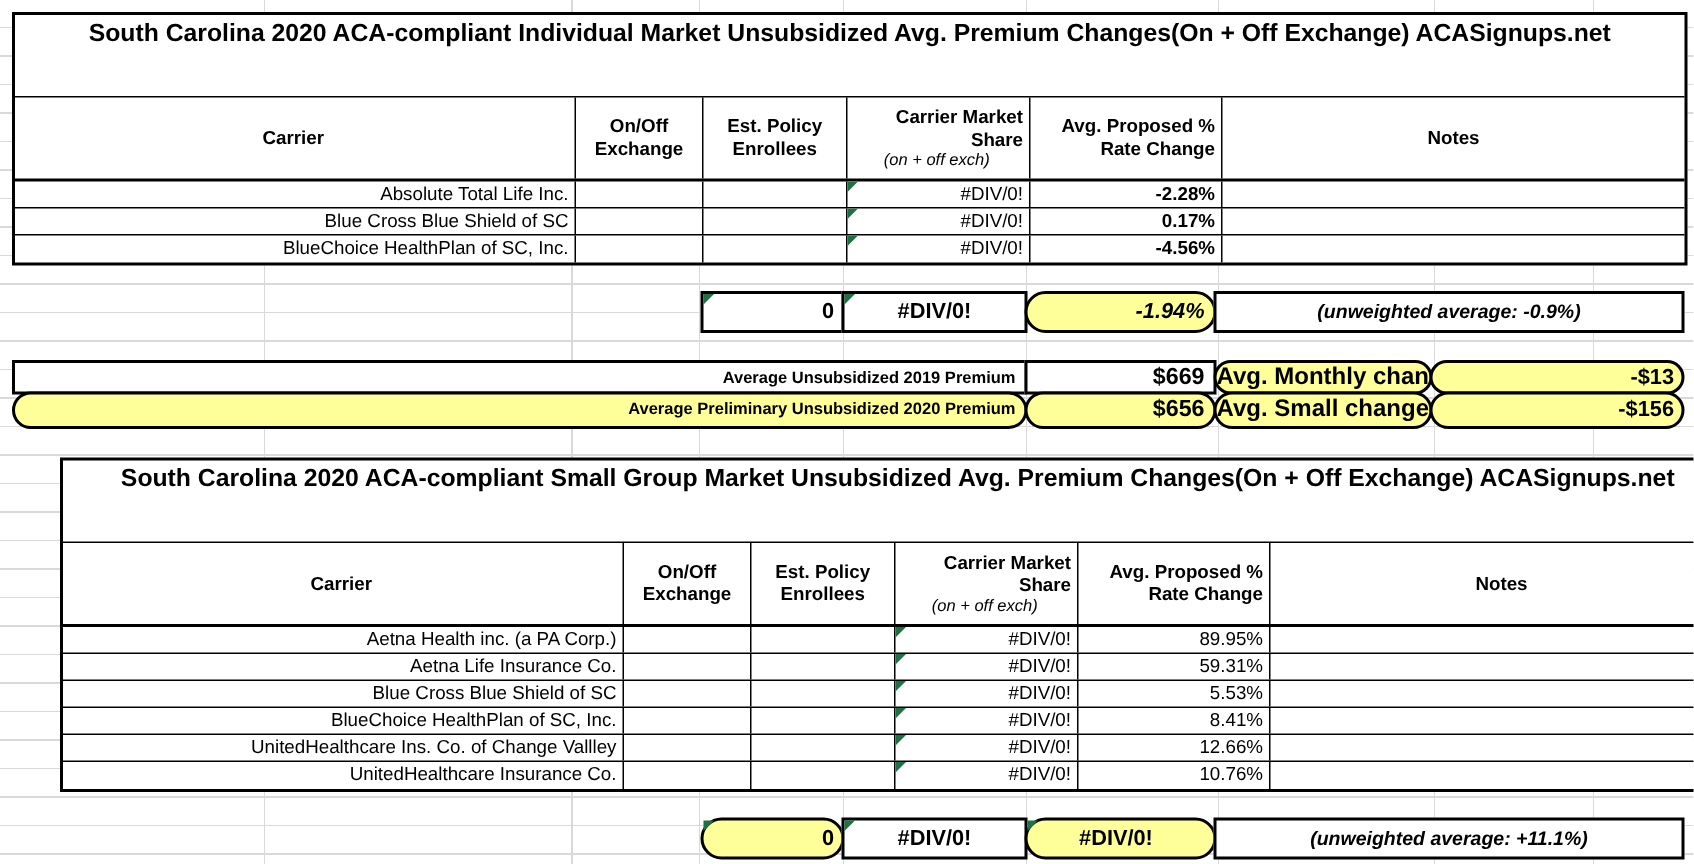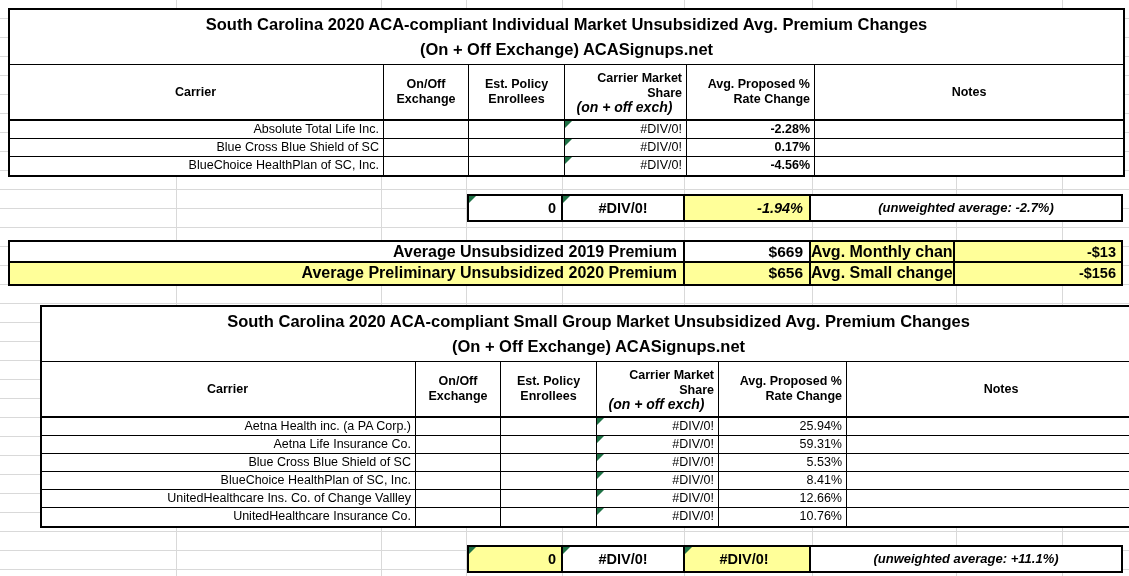--- a/index.html
+++ b/index.html
@@ -25,32 +25,32 @@
         transparent 685px 812px, #d9d9d9 812px 813px,
         transparent 813px 956px, #d9d9d9 956px 957px,
         transparent 957px 1062px, #d9d9d9 1062px 1063px,
         transparent 1063px);
   }
   .abs { position: absolute; z-index: 1; }
 
   
   .mkt-table { left: 8px; width: 1117px; border: 2px solid #000; background: #fff; }
   .tbl-title {
-    height: 55px; display: flex; flex-direction: column; justify-content: center;
+    height: 55px; display: flex; flex-direction: row; justify-content: center;
     text-align: center; font-weight: bold; font-size: 16.5px; line-height: 25px;
     border-bottom: 1.5px solid #000;
   }
   .hdr-row { display: flex; height: 56px; border-bottom: 2px solid #000; }
   .hdr-cell {
     display: flex; flex-direction: column; justify-content: center; align-items: center;
     text-align: center; font-weight: bold; font-size: 12.5px; line-height: 15px;
     border-right: 1.5px solid #000; padding: 0 2px;
   }
   .hdr-cell:last-child { border-right: none; }
-  .hdr-sub { font-style: italic; font-size: 14px; font-weight: bold; line-height: 13px; }
+  .hdr-sub { font-style: italic; font-size: 11px; font-weight: normal; line-height: 13px; }
   .data-row { display: flex; height: 18px; border-bottom: 1px solid #000; }
   .data-row:last-child { border-bottom: none; }
   .d-cell {
     position: relative; border-right: 1px solid #000;
     font-size: 12.5px; line-height: 17px; white-space: nowrap; overflow: hidden;
   }
   .d-cell:last-child { border-right: none; }
   .c-carrier  { width: 374px; text-align: right; padding-right: 4px; }
   .c-exch     { width: 85px;  }
   .c-enroll   { width: 96px;  }
@@ -77,26 +77,26 @@
   .t-rate   { width: 128px; text-align: right; padding-right: 6px; }
   .t-notes  { width: 314px; text-align: center; font-style: italic; font-size: 13px; }
 
   
   .prem-row { display: flex; height: 24px; left: 8px; width: 1117px; }
   .p-cell {
     position: relative; border: 2px solid #000; background: #fff;
     font-weight: bold; white-space: nowrap; overflow: hidden;
   }
   .p-cell + .p-cell { margin-left: -2px; }
-  .p-label { width: 677px; text-align: right; padding-right: 6px; font-size: 16px; line-height: 20px; }
+  .p-label { width: 677px; text-align: right; padding-right: 6px; font-size: 11px; line-height: 20px; }
   .p-value { width: 128px; text-align: right; padding-right: 6px; font-size: 15.5px; line-height: 20px; }
   .p-chg-label { width: 146px; text-align: center; font-size: 16px; line-height: 20px; }
   .p-chg-value { width: 170px; text-align: right; padding-right: 5px; font-size: 14.5px; line-height: 20px; }
 
-  .hl { background: #ffff99 !important; }
+  .hl { background: #ffff99 !important; border-radius: 14px; }
   .italic { font-style: italic; }
 </style>
 </head>
 <body>
 
 <div class="grid-layer"></div>
 
 <div class="abs mkt-table" style="top:8px;">
   <div class="tbl-title">
     <div>South Carolina 2020 ACA-compliant Individual Market Unsubsidized Avg. Premium Changes</div>
@@ -137,21 +137,21 @@
     <div class="d-cell c-share"><span class="tri"></span><span>#DIV/0!</span></div>
     <div class="d-cell c-rate">-4.56%</div>
     <div class="d-cell c-notes"></div>
   </div>
 </div>
 
 <div class="abs totals" style="top:194px; left:467px;">
   <div class="t-cell t-enroll"><span class="tri"></span><span>0</span></div>
   <div class="t-cell t-share"><span class="tri"></span><span>#DIV/0!</span></div>
   <div class="t-cell t-rate hl italic">-1.94%</div>
-  <div class="t-cell t-notes">(unweighted average: -2.7%)</div>
+  <div class="t-cell t-notes">(unweighted average: -0.9%)</div>
 </div>
 
 <div class="abs prem-row" style="top:240px; height:23px;">
   <div class="p-cell p-label">Average Unsubsidized 2019 Premium</div>
   <div class="p-cell p-value">$669</div>
   <div class="p-cell p-chg-label hl">Avg. Monthly change:</div>
   <div class="p-cell p-chg-value hl">-$13</div>
 </div>
 <div class="abs prem-row" style="top:261px; height:25px;">
   <div class="p-cell p-label hl">Average Preliminary Unsubsidized 2020 Premium</div>
@@ -175,21 +175,21 @@
     </div>
     <div class="hdr-cell c-rate">Avg. Proposed % Rate Change</div>
     <div class="hdr-cell c-notes">Notes</div>
   </div>
 
   <div class="data-row">
     <div class="d-cell c-carrier">Aetna Health inc. (a PA Corp.)</div>
     <div class="d-cell c-exch"></div>
     <div class="d-cell c-enroll"></div>
     <div class="d-cell c-share"><span class="tri"></span><span>#DIV/0!</span></div>
-    <div class="d-cell c-rate">25.94%</div>
+    <div class="d-cell c-rate">89.95%</div>
     <div class="d-cell c-notes"></div>
   </div>
   <div class="data-row">
     <div class="d-cell c-carrier">Aetna Life Insurance Co.</div>
     <div class="d-cell c-exch"></div>
     <div class="d-cell c-enroll"></div>
     <div class="d-cell c-share"><span class="tri"></span><span>#DIV/0!</span></div>
     <div class="d-cell c-rate">59.31%</div>
     <div class="d-cell c-notes"></div>
   </div>

